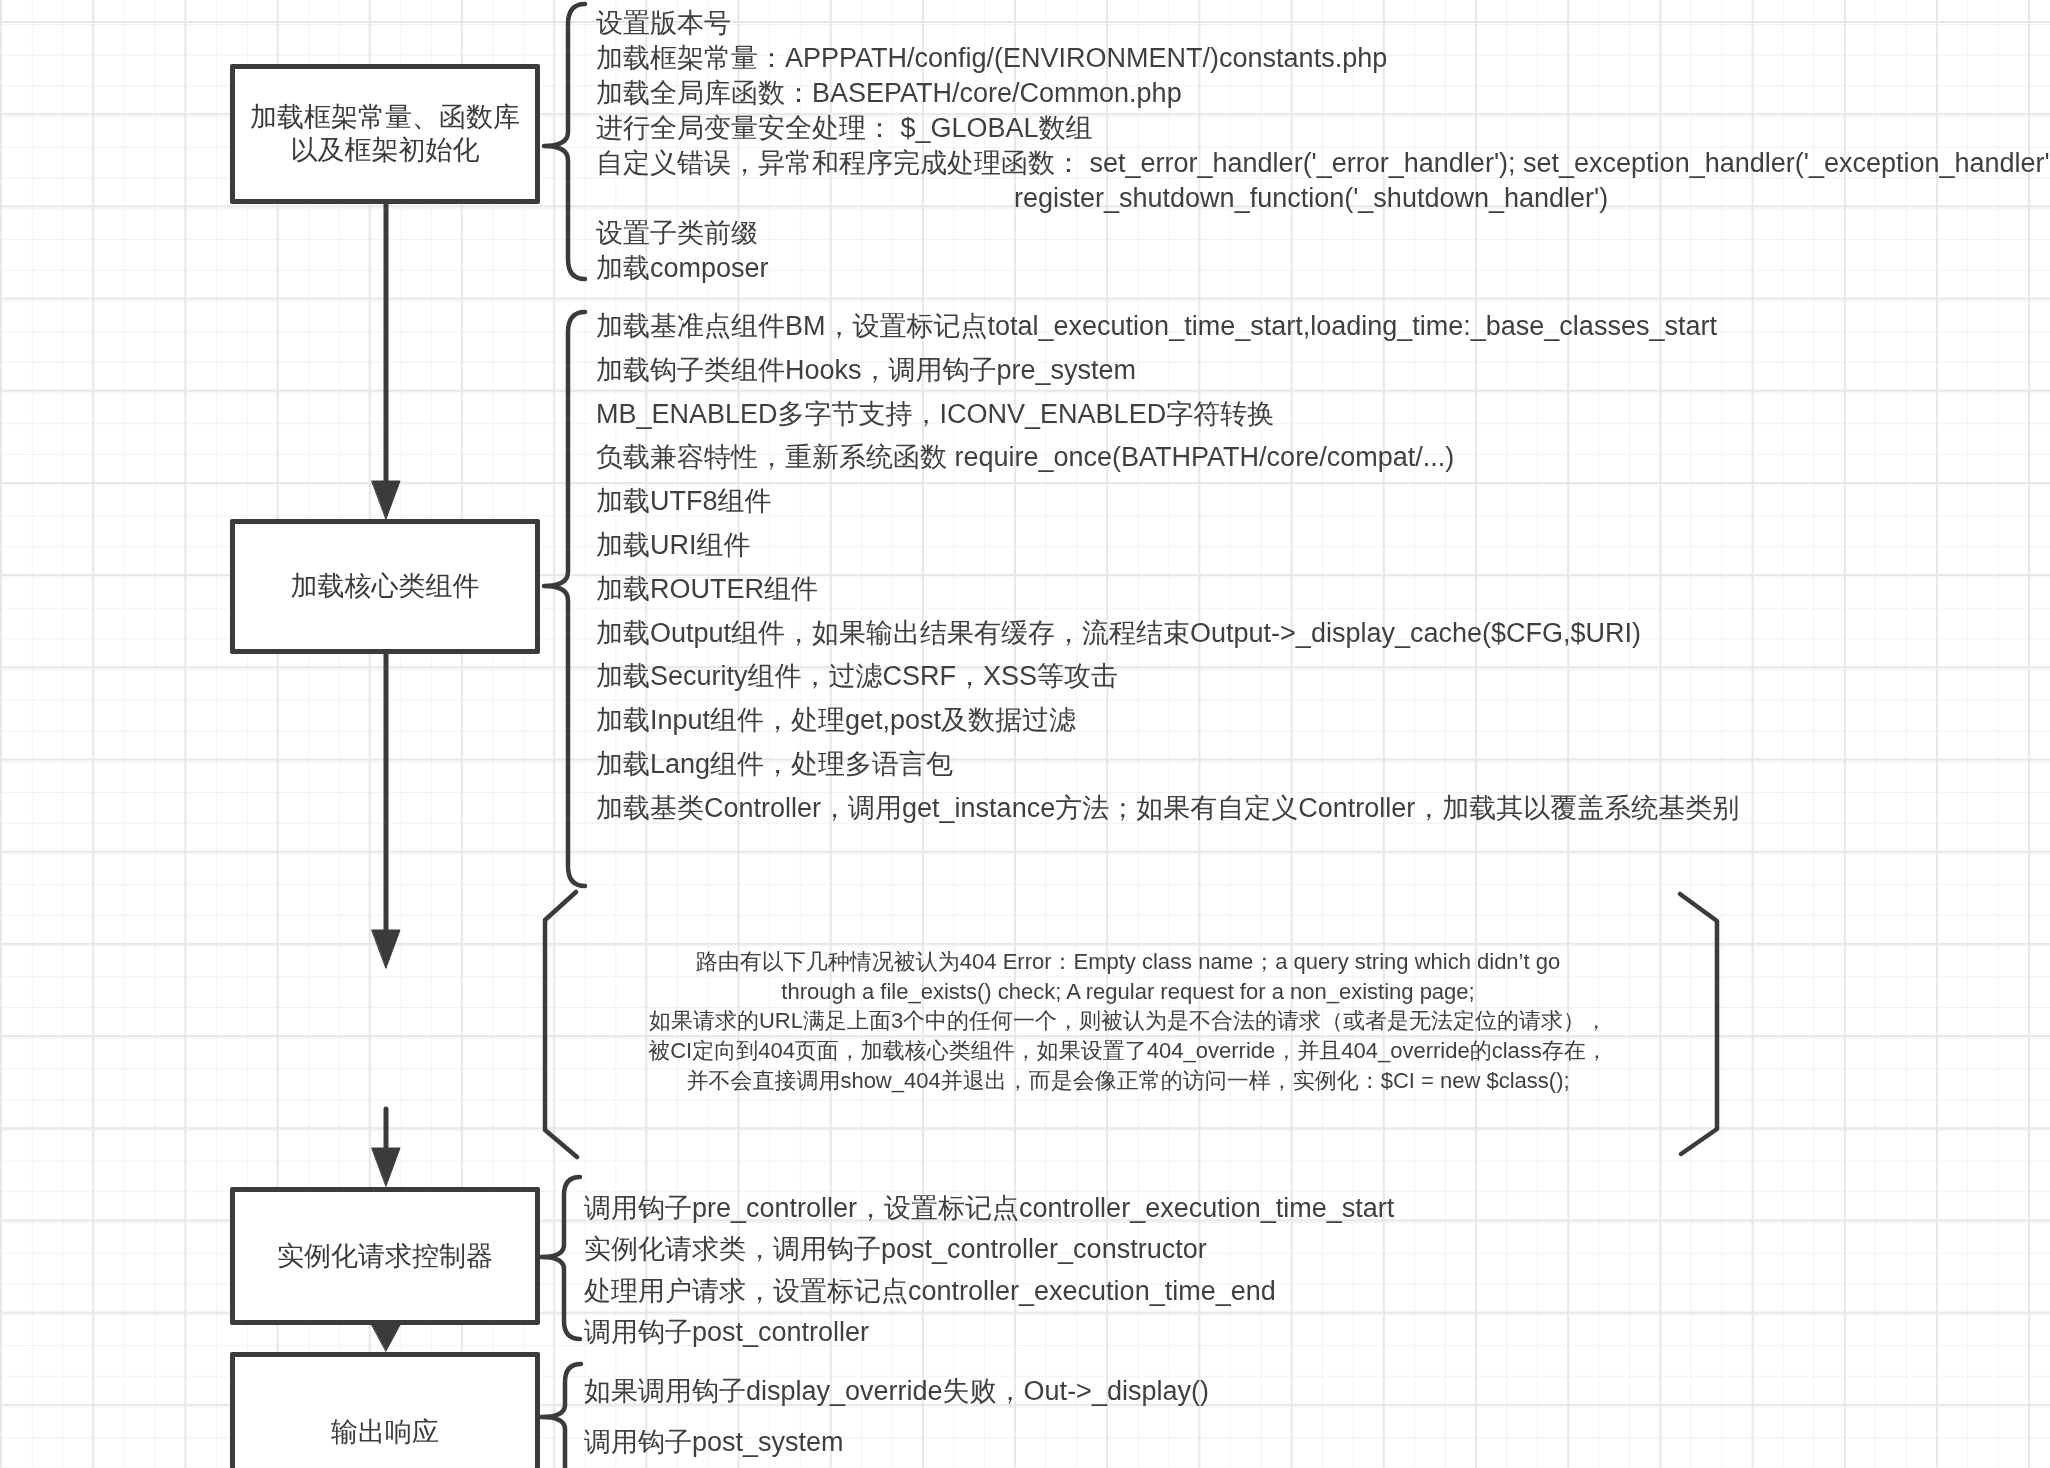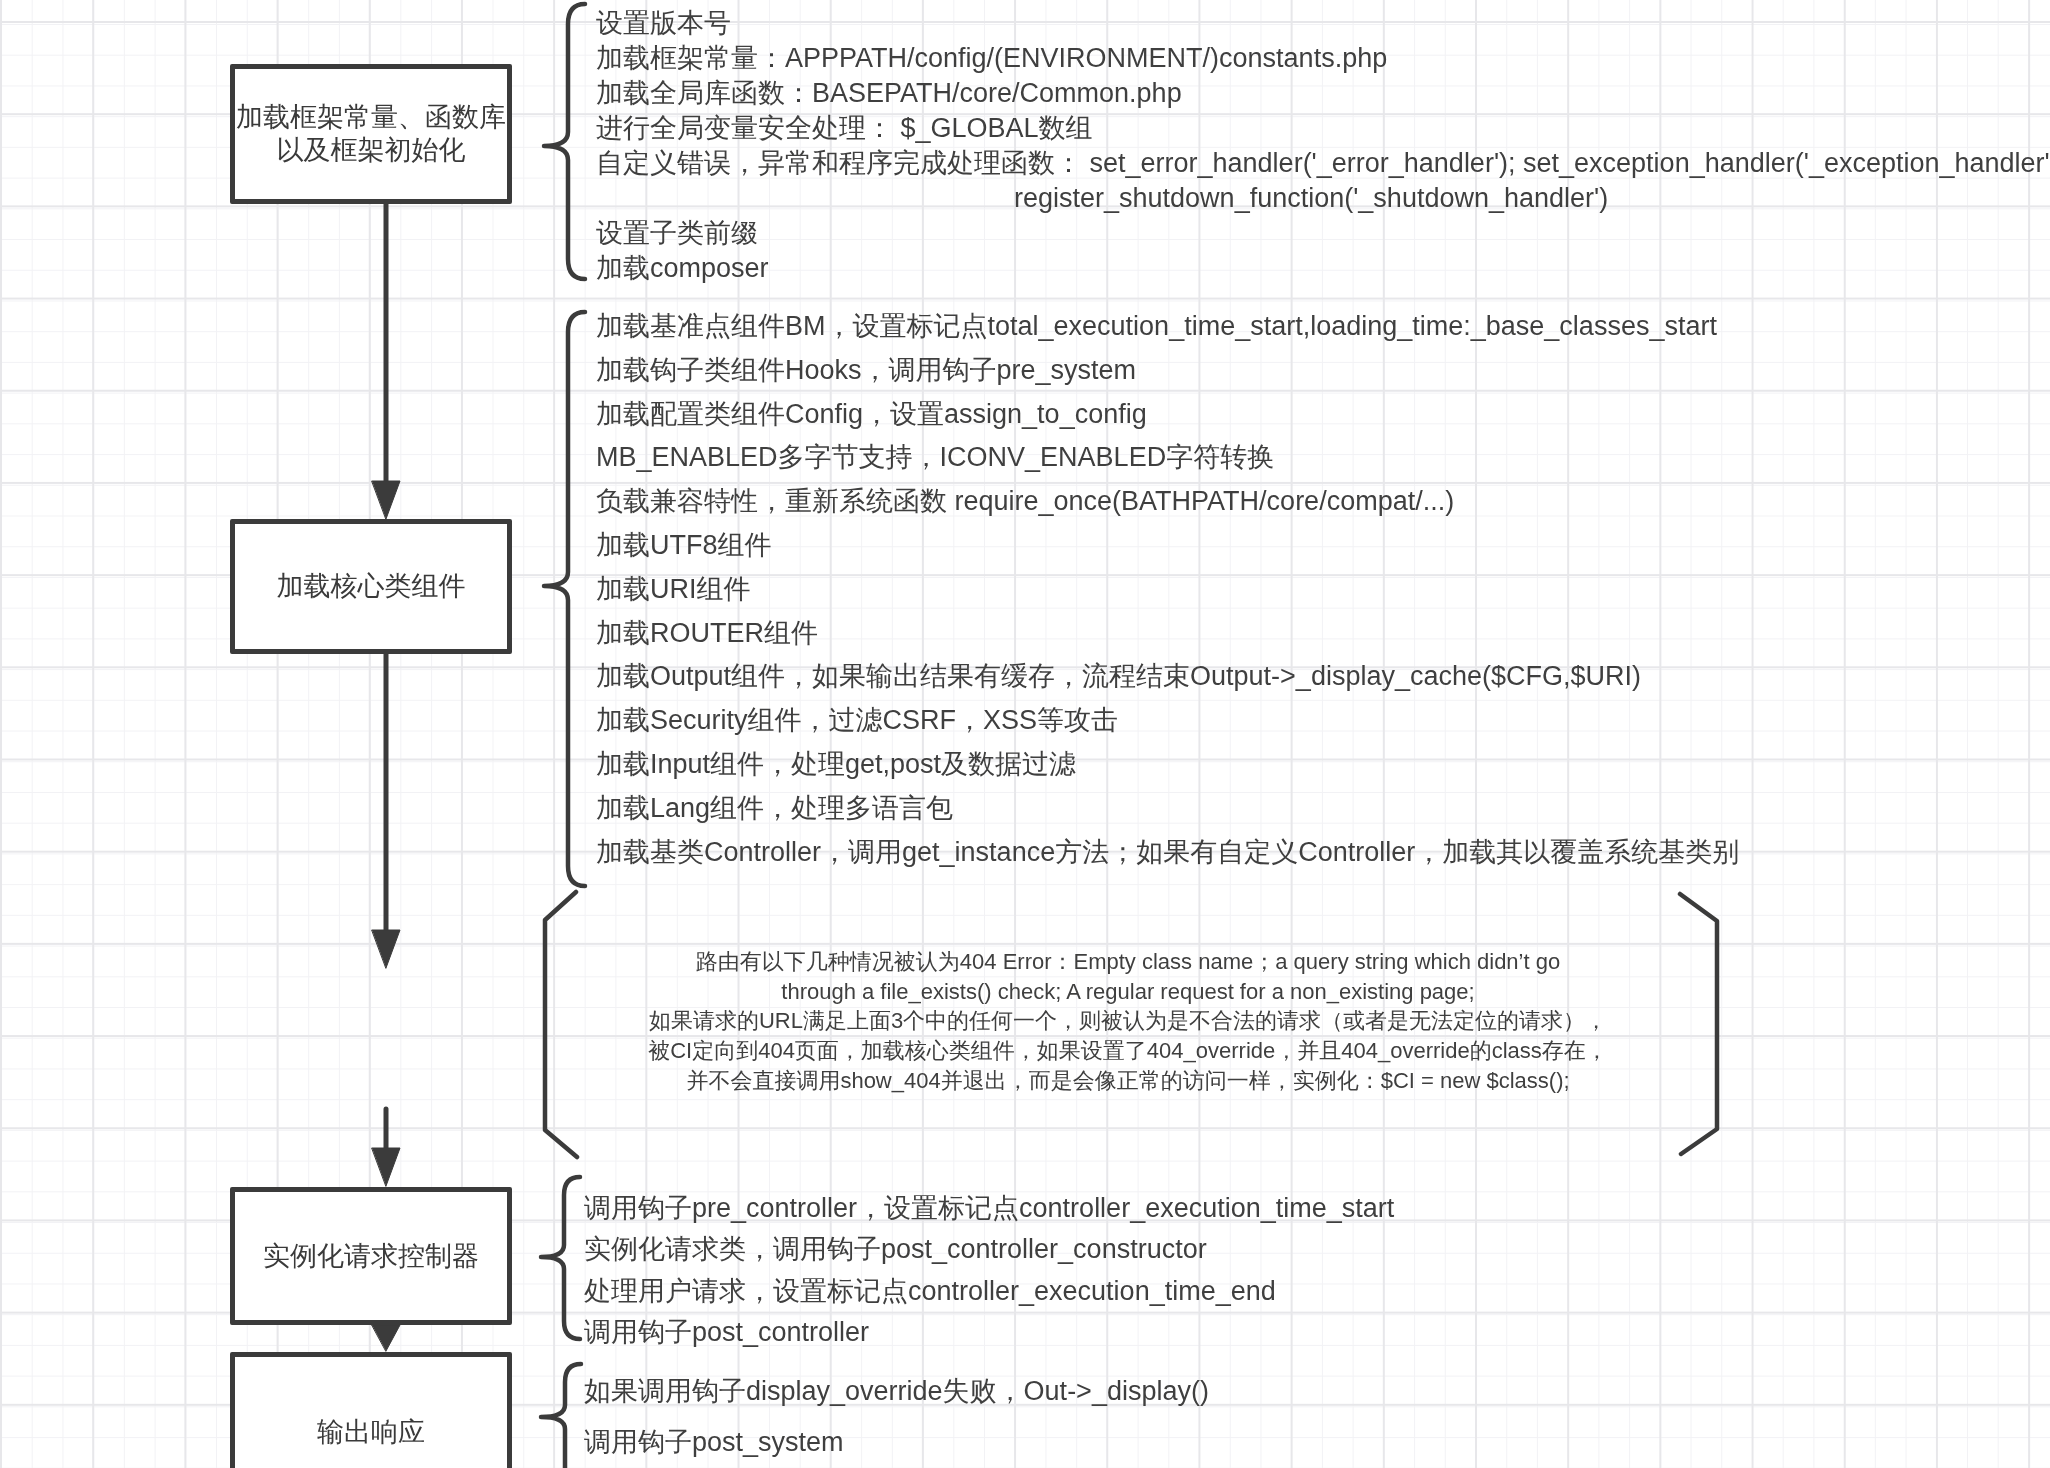--- a/index.html
+++ b/index.html
@@ -15,21 +15,21 @@
       linear-gradient(to right, #f2f2f5 1.2px, transparent 1.2px),
       linear-gradient(to bottom, #f2f2f5 1.2px, transparent 1.2px);
     background-size: 92.2px 92.2px, 92.2px 92.2px, 30.73px 30.73px, 30.73px 30.73px;
     background-position: 0 0, 0 21px, 1px 0, 0 24px;
   }
   svg.connectors{position:absolute;left:0;top:0;width:2050px;height:1468px;}
   svg.connectors path{stroke:#3b3b3b;fill:none;stroke-width:4.5;stroke-linecap:round;stroke-linejoin:round;}
   svg.connectors path.aline{stroke-width:5;}
   svg.connectors path.ahead{fill:#3b3b3b;stroke:#3b3b3b;stroke-width:1;}
   .box{
-    position:absolute;left:230px;width:282px;
+    position:absolute;left:230px;width:310px;
     background:#ffffff;border:5px solid #3b3b3b;border-radius:2px;
     box-sizing:border-box;
     display:flex;flex-direction:column;align-items:center;justify-content:center;
     text-align:center;color:#3a3a3a;font-size:27px;line-height:33px;
   }
   #box1{top:64px;height:140px}
   #box2{top:519px;height:135px}
   #box3{top:970px;height:140px}
   #box4{top:1187px;height:138px}
   #box5{top:1352px;height:160px}
@@ -100,21 +100,20 @@
     <div class="ln">进行全局变量安全处理： $_GLOBAL数组</div>
     <div class="ln">自定义错误，异常和程序完成处理函数： set_error_handler('_error_handler'); set_exception_handler('_exception_handler');</div>
     <div class="ln cont">register_shutdown_function('_shutdown_handler')</div>
     <div class="ln">设置子类前缀</div>
     <div class="ln">加载composer</div>
   </div>
 
   <div class="sec" id="sec2">
     <div class="ln">加载基准点组件BM，设置标记点total_execution_time_start,loading_time:_base_classes_start</div>
     <div class="ln">加载钩子类组件Hooks，调用钩子pre_system</div>
-    <div class="ln">加载配置类组件Config，设置assign_to_config</div>
     <div class="ln">MB_ENABLED多字节支持，ICONV_ENABLED字符转换</div>
     <div class="ln">负载兼容特性，重新系统函数 require_once(BATHPATH/core/compat/...)</div>
     <div class="ln">加载UTF8组件</div>
     <div class="ln">加载URI组件</div>
     <div class="ln">加载ROUTER组件</div>
     <div class="ln">加载Output组件，如果输出结果有缓存，流程结束Output-&gt;_display_cache($CFG,$URI)</div>
     <div class="ln">加载Security组件，过滤CSRF，XSS等攻击</div>
     <div class="ln">加载Input组件，处理get,post及数据过滤</div>
     <div class="ln">加载Lang组件，处理多语言包</div>
     <div class="ln">加载基类Controller，调用get_instance方法；如果有自定义Controller，加载其以覆盖系统基类别</div>

